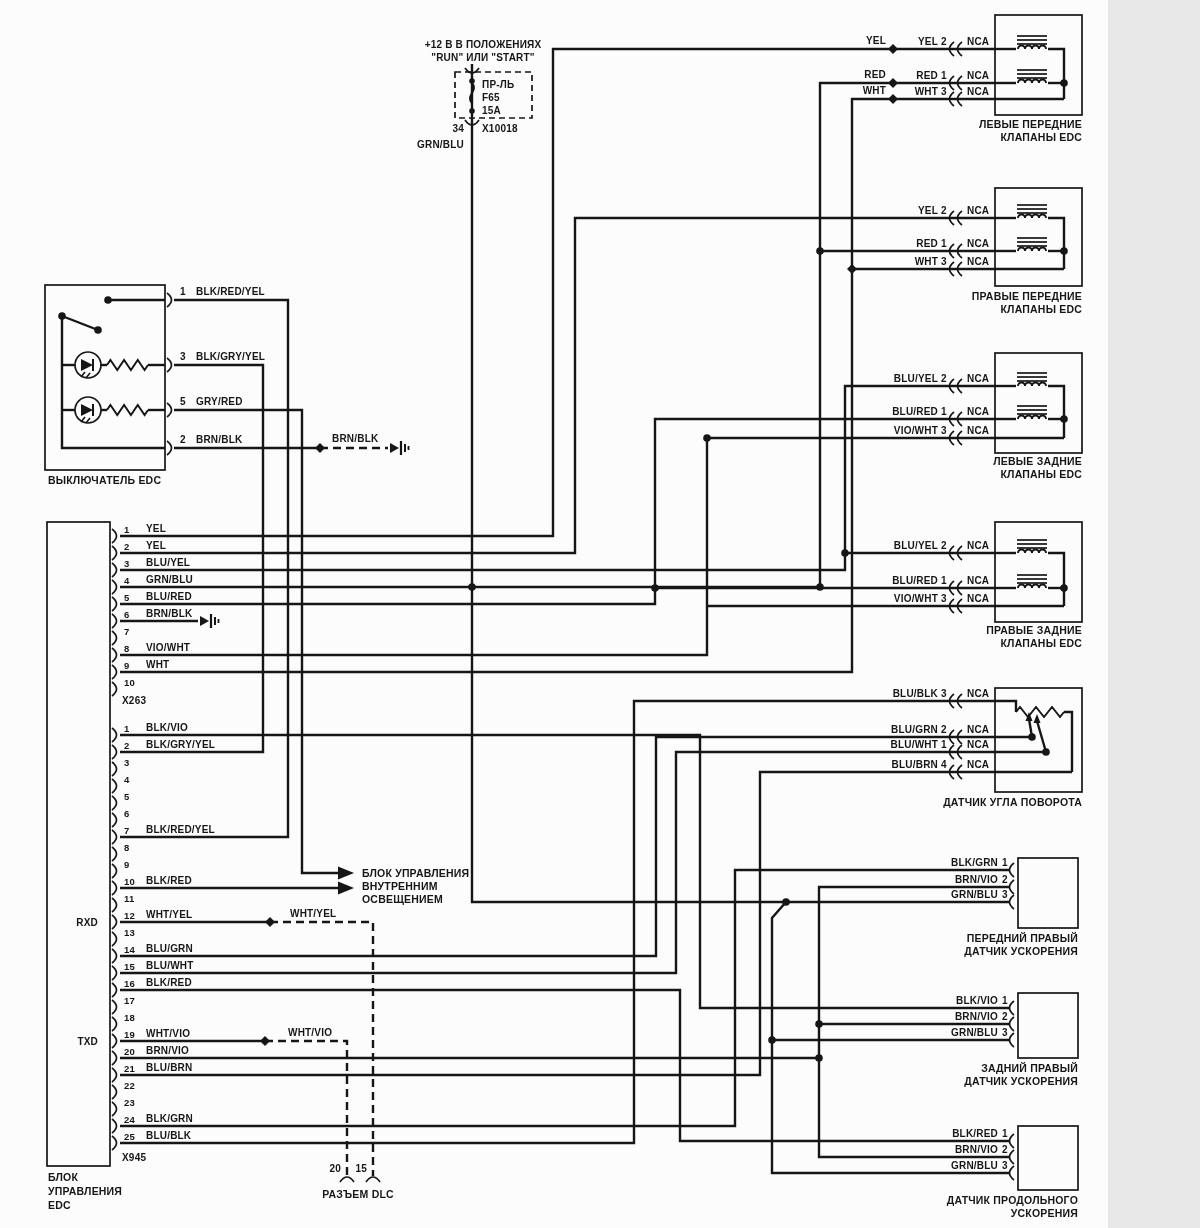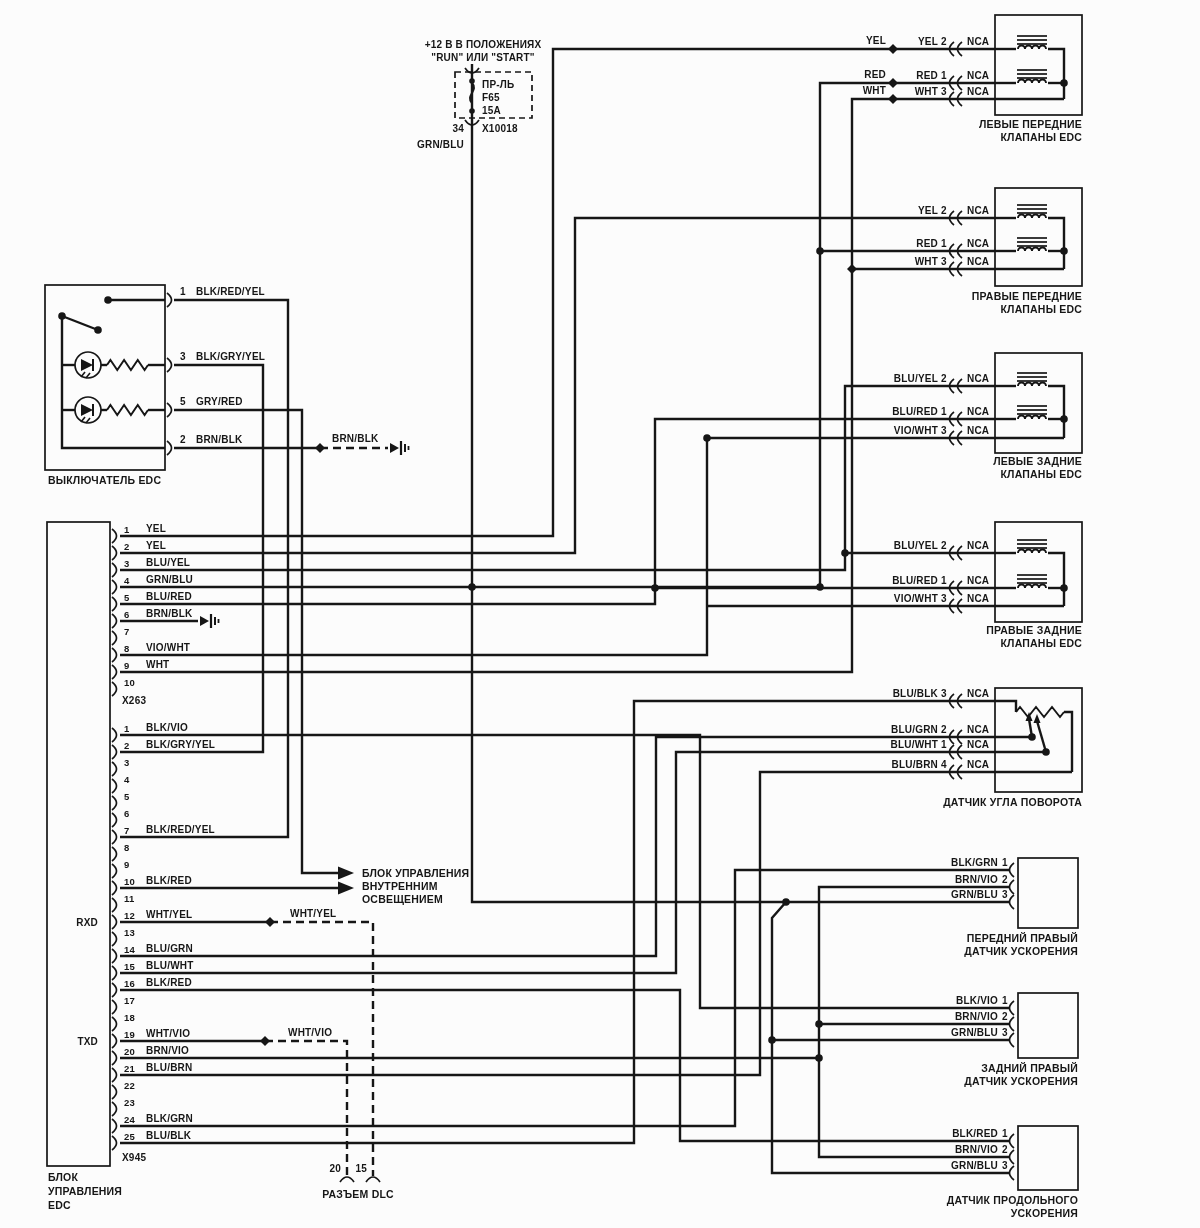--- a/index.html
+++ b/index.html
@@ -1,16 +1,16 @@
 <!DOCTYPE html>
 <html><head>
 <meta charset="utf-8">
 <style>
   html,body{margin:0;padding:0;background:#e8e8e8;}
-  .stage{position:relative;width:1200px;height:1228px;background:#fcfcfc;overflow:hidden;
+  .stage{position:relative;width:1108px;height:1228px;background:#fcfcfc;overflow:hidden;
          font-family:"Liberation Sans", sans-serif;}
   svg{position:absolute;left:0;top:0;}
   svg text{font-family:"Liberation Sans", sans-serif;font-weight:700;fill:#161616;letter-spacing:.2px;}
 </style>
 </head>
 <body>
 
 <div class="stage">
   <svg id="diagram" width="1200" height="1228" viewBox="0 0 1200 1228">
       <g>

